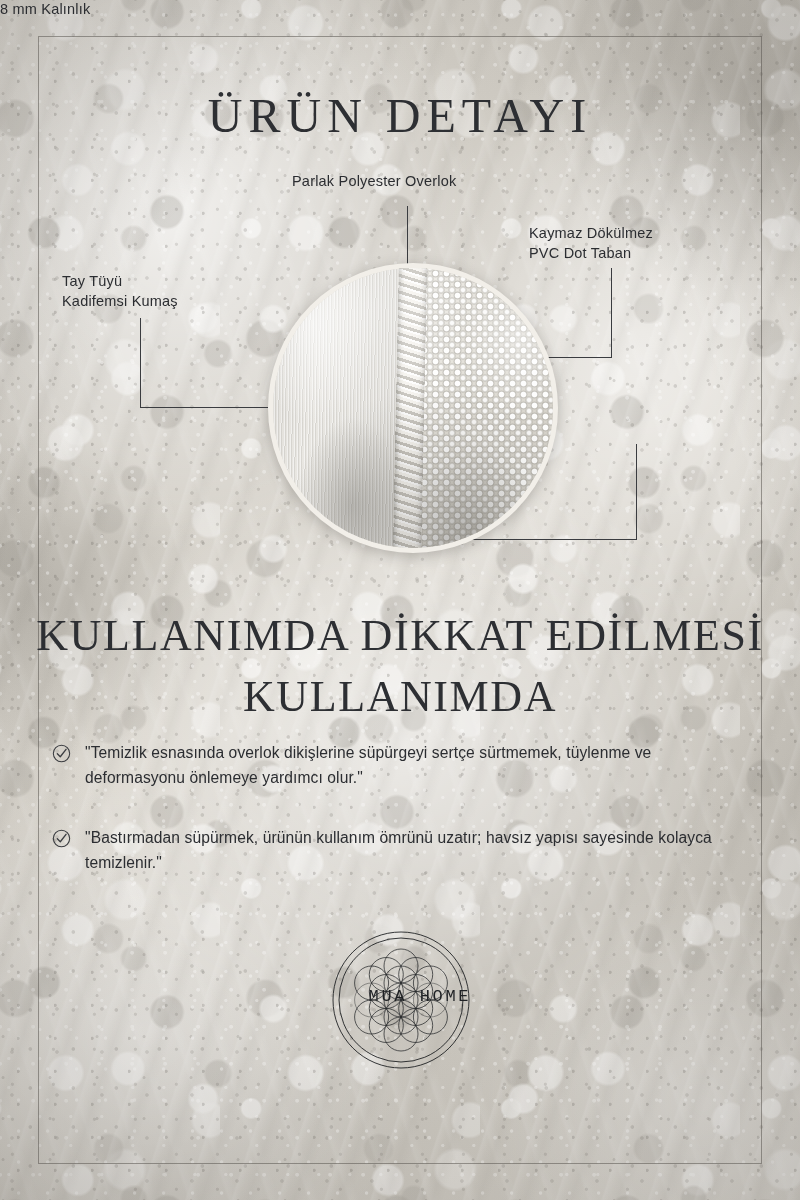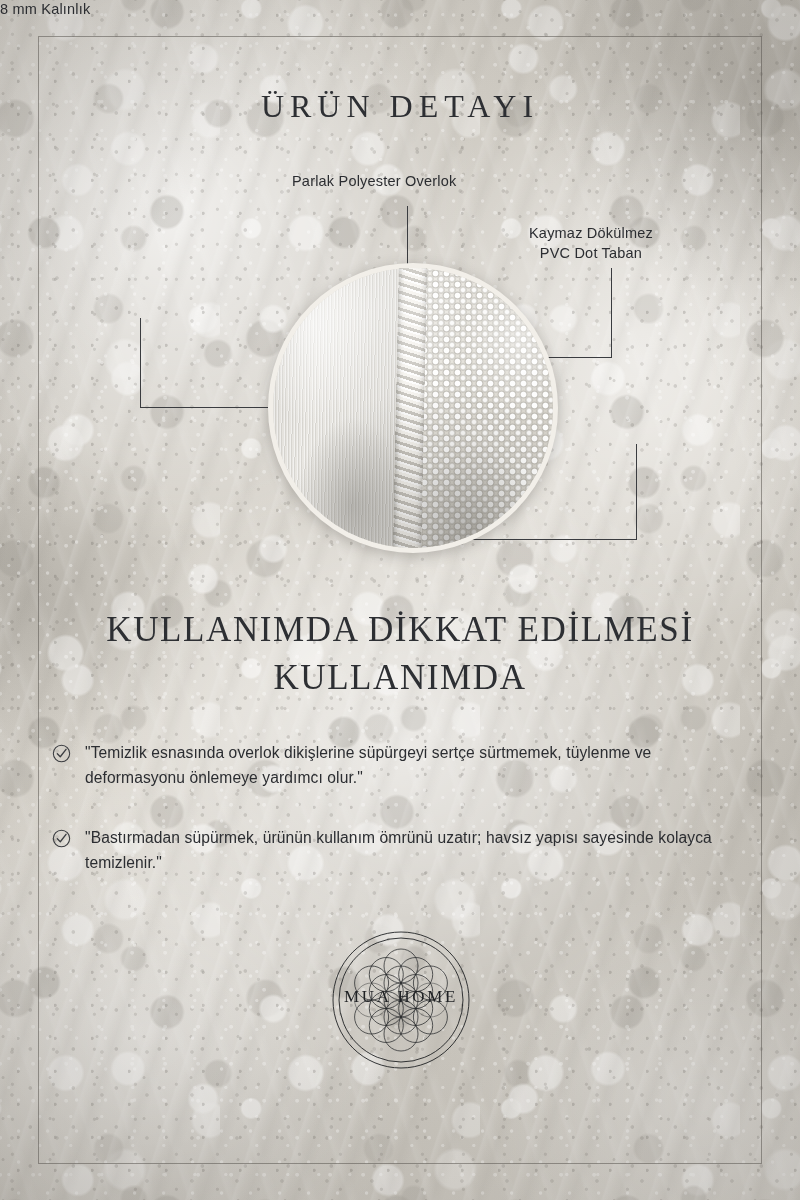--- a/index.html
+++ b/index.html
@@ -104,37 +104,37 @@
   }
 
   
   .title-main {
     position: absolute;
     left: 0;
     top: 88px;
     width: 800px;
     text-align: center;
     font-family: "Liberation Serif", serif;
-    font-size: 32px;
+    font-size: 48px;
     letter-spacing: 6px;
     color: #2d2f33;
     font-weight: 400;
   }
 
   .label {
     position: absolute;
     color: #2b2d31;
     font-size: 14.5px;
     line-height: 1.35;
     white-space: pre-line;
     letter-spacing: 0.2px;
     text-align: right;
   }
   .label.lbl-overlok { left: 292px; top: 172px; text-align: left; }
-  .label.lbl-pvc     { left: 529px; top: 224px; text-align: center; }
+  .label.lbl-pvc     { left: 529px; top: 224px; text-align: left; }
   .label.lbl-tay     { left: 62px;  top: 272px; text-align: left; }
 
   
   .ldr { position: absolute; background: #3a3c40; }
   .ldr-v { width: 1.4px; }
   .ldr-h { height: 1.4px; }
 
   
   .photo-wrap {
     position: absolute;
@@ -209,21 +209,21 @@
   }
 
   
   .title-section {
     position: absolute;
     left: 0;
     top: 606px;
     width: 800px;
     text-align: center;
     font-family: "Liberation Serif", serif;
-    font-size: 35px;
+    font-size: 44px;
     letter-spacing: 1.6px;
     color: #2d2f33;
     line-height: 1.38;
   }
 
   
   .bullets {
     position: absolute;
     left: 52px;
     top: 740px;
@@ -256,22 +256,22 @@
     left: 331px;
     top: 930px;
     width: 140px;
     height: 140px;
   }
   .logo-text {
     position: absolute;
     left: 0;
     top: 57px;
     width: 140px;
-    text-align: center;
-    font-family: Liberation Serif, serif;
+    text-align: right;
+    font-family: Liberation Mono, monospace;
     font-size: 17px;
     letter-spacing: 2.6px;
     color: #1f2124;
   }
 </style>
 </head>
 <body>
 
 <div id="page">
 
@@ -283,20 +283,22 @@
 
   <div class="frame"></div>
 
   <div class="title-main">ÜRÜN DETAYI</div>
 
   <div class="label lbl-overlok">Parlak Polyester Overlok</div>
 
   <div class="label lbl-pvc">Kaymaz Dökülmez
 PVC Dot Taban</div>
 
+  <div class="label lbl-tay">Tay Tüyü
+Kadifemsi Kumaş</div>
 
   <div class="label lbl-kalinlik">8 mm Kalınlık</div>
 
   <div class="ldr ldr-v" style="left:407px; top:206px; height:64px;"></div>
   <div class="ldr ldr-v" style="left:401px; top:268px; height:268px; background:#4a4c50; opacity:.85;"></div>
 
   <div class="ldr ldr-v" style="left:611px; top:268px; height:90px;"></div>
   <div class="ldr ldr-h" style="left:479px; top:357px; width:133px;"></div>
 
   <div class="ldr ldr-v" style="left:140px; top:318px; height:90px;"></div>

